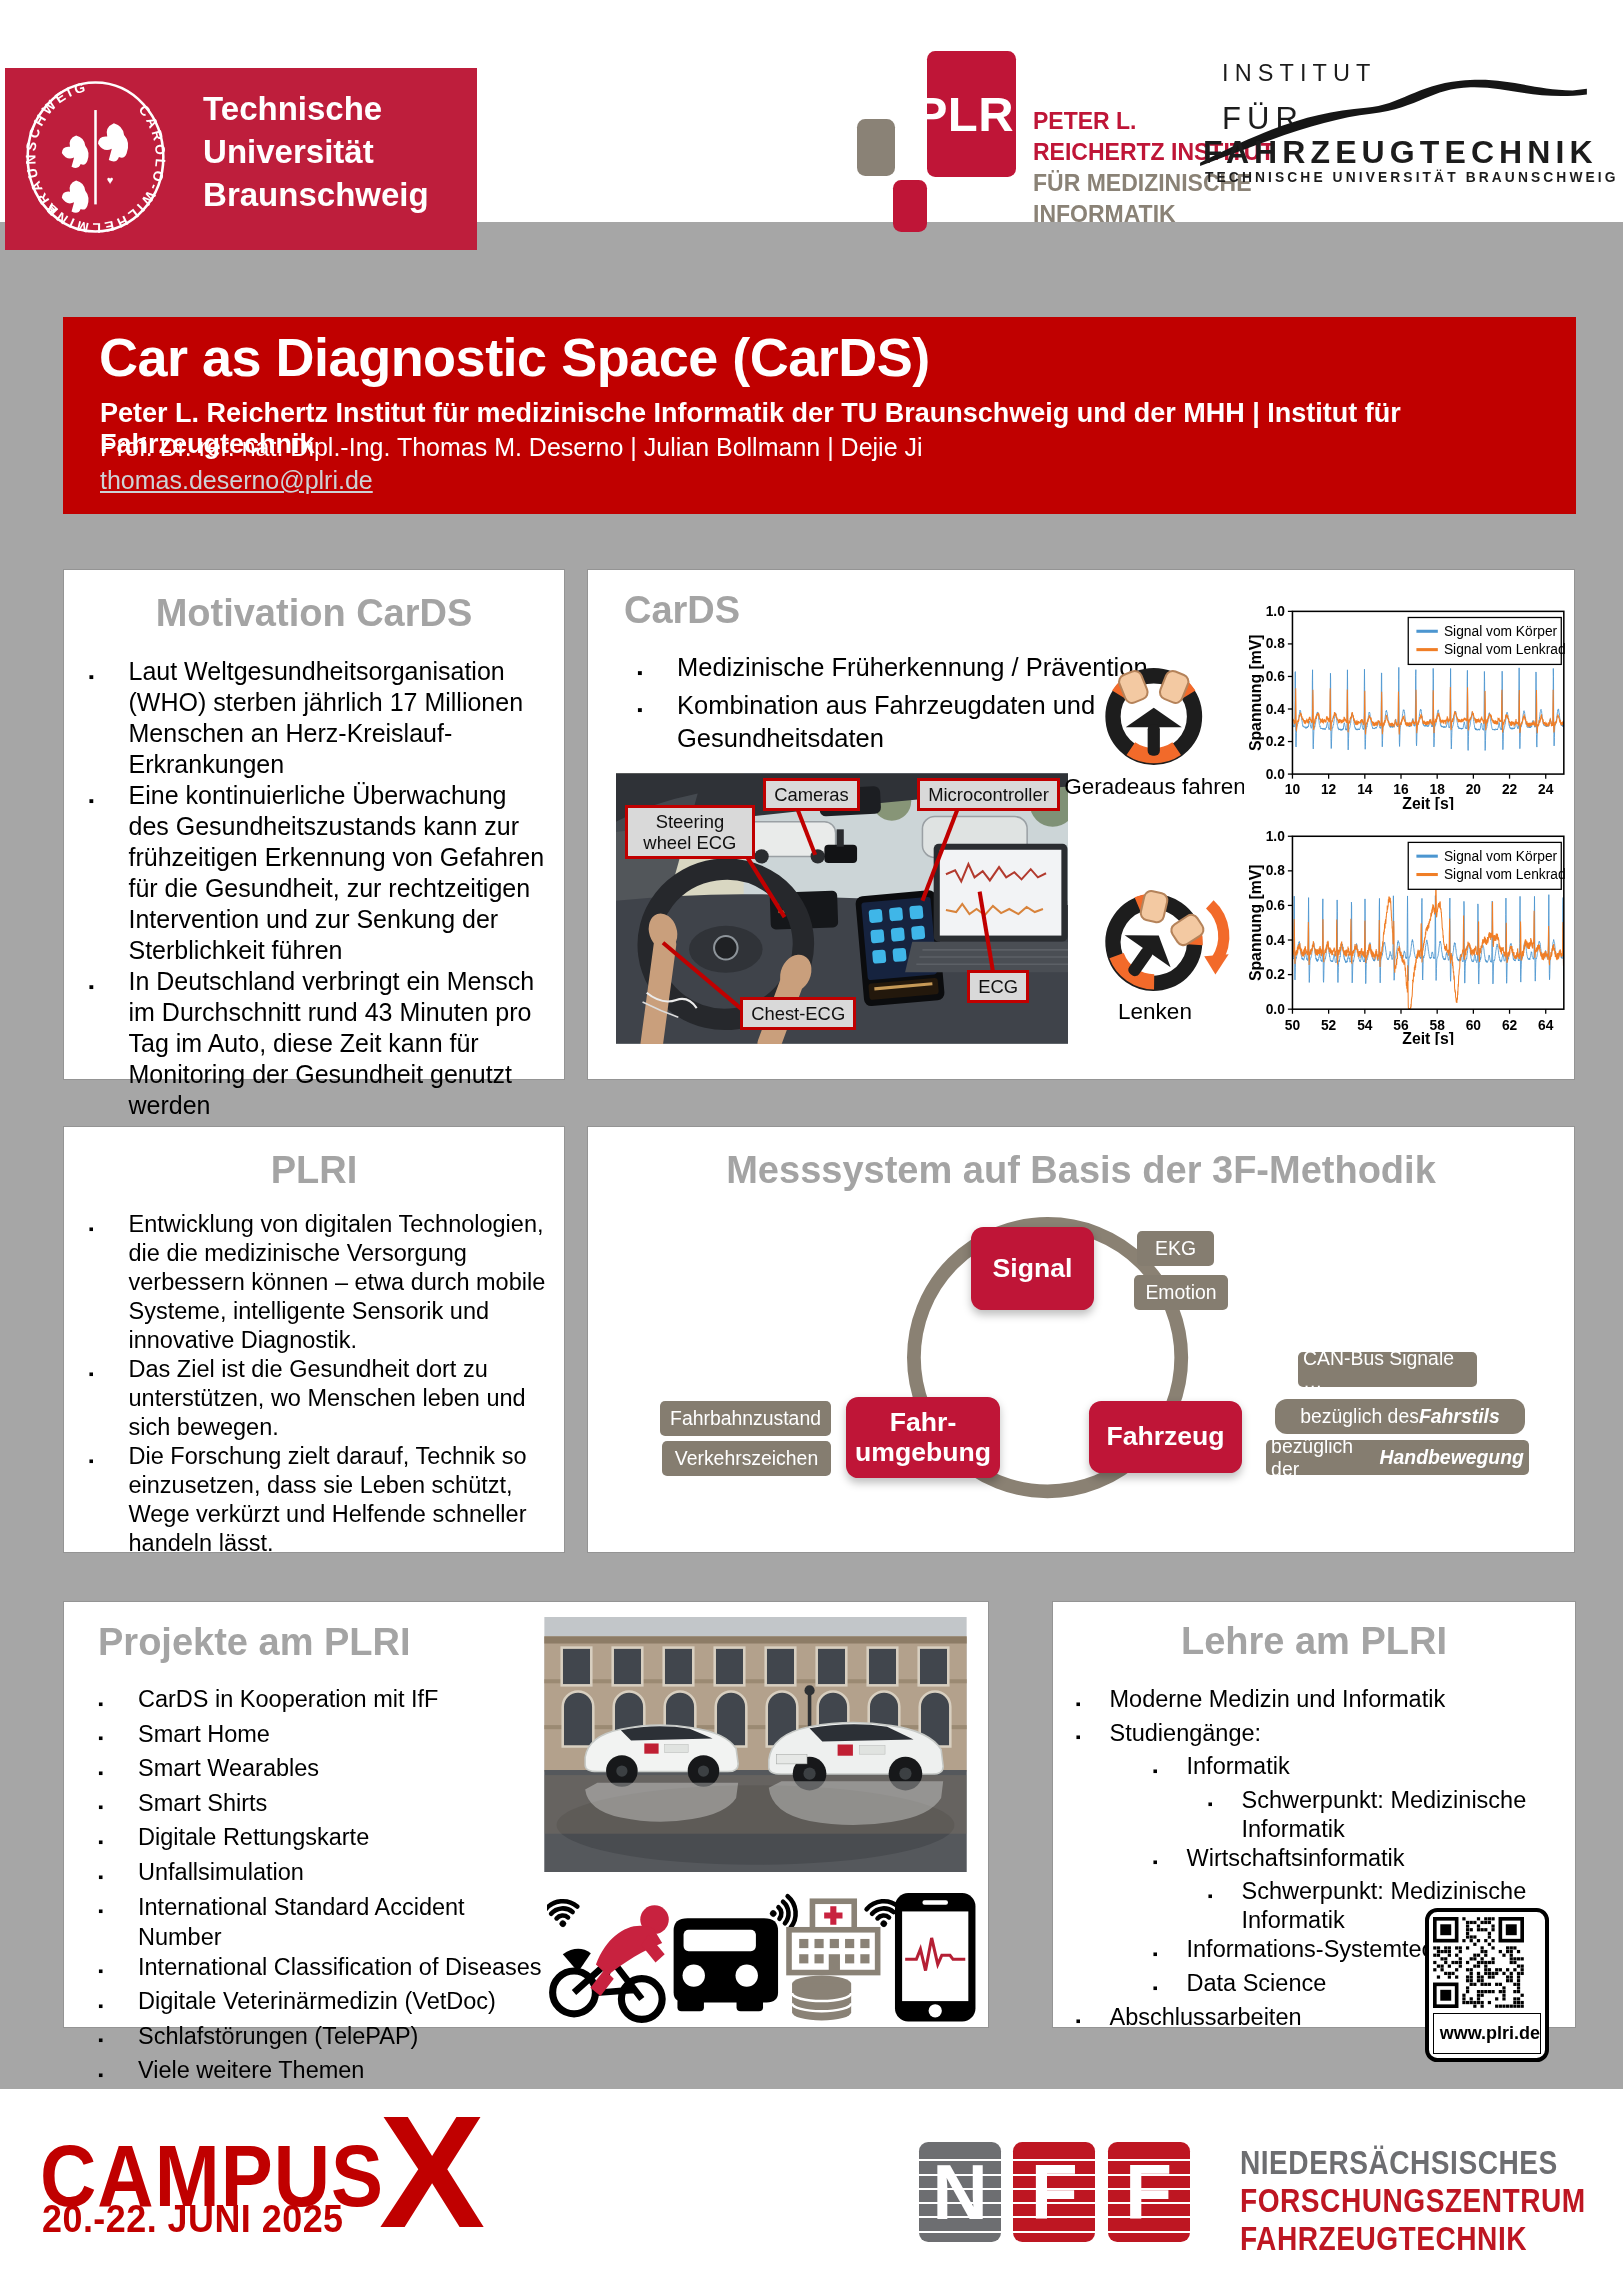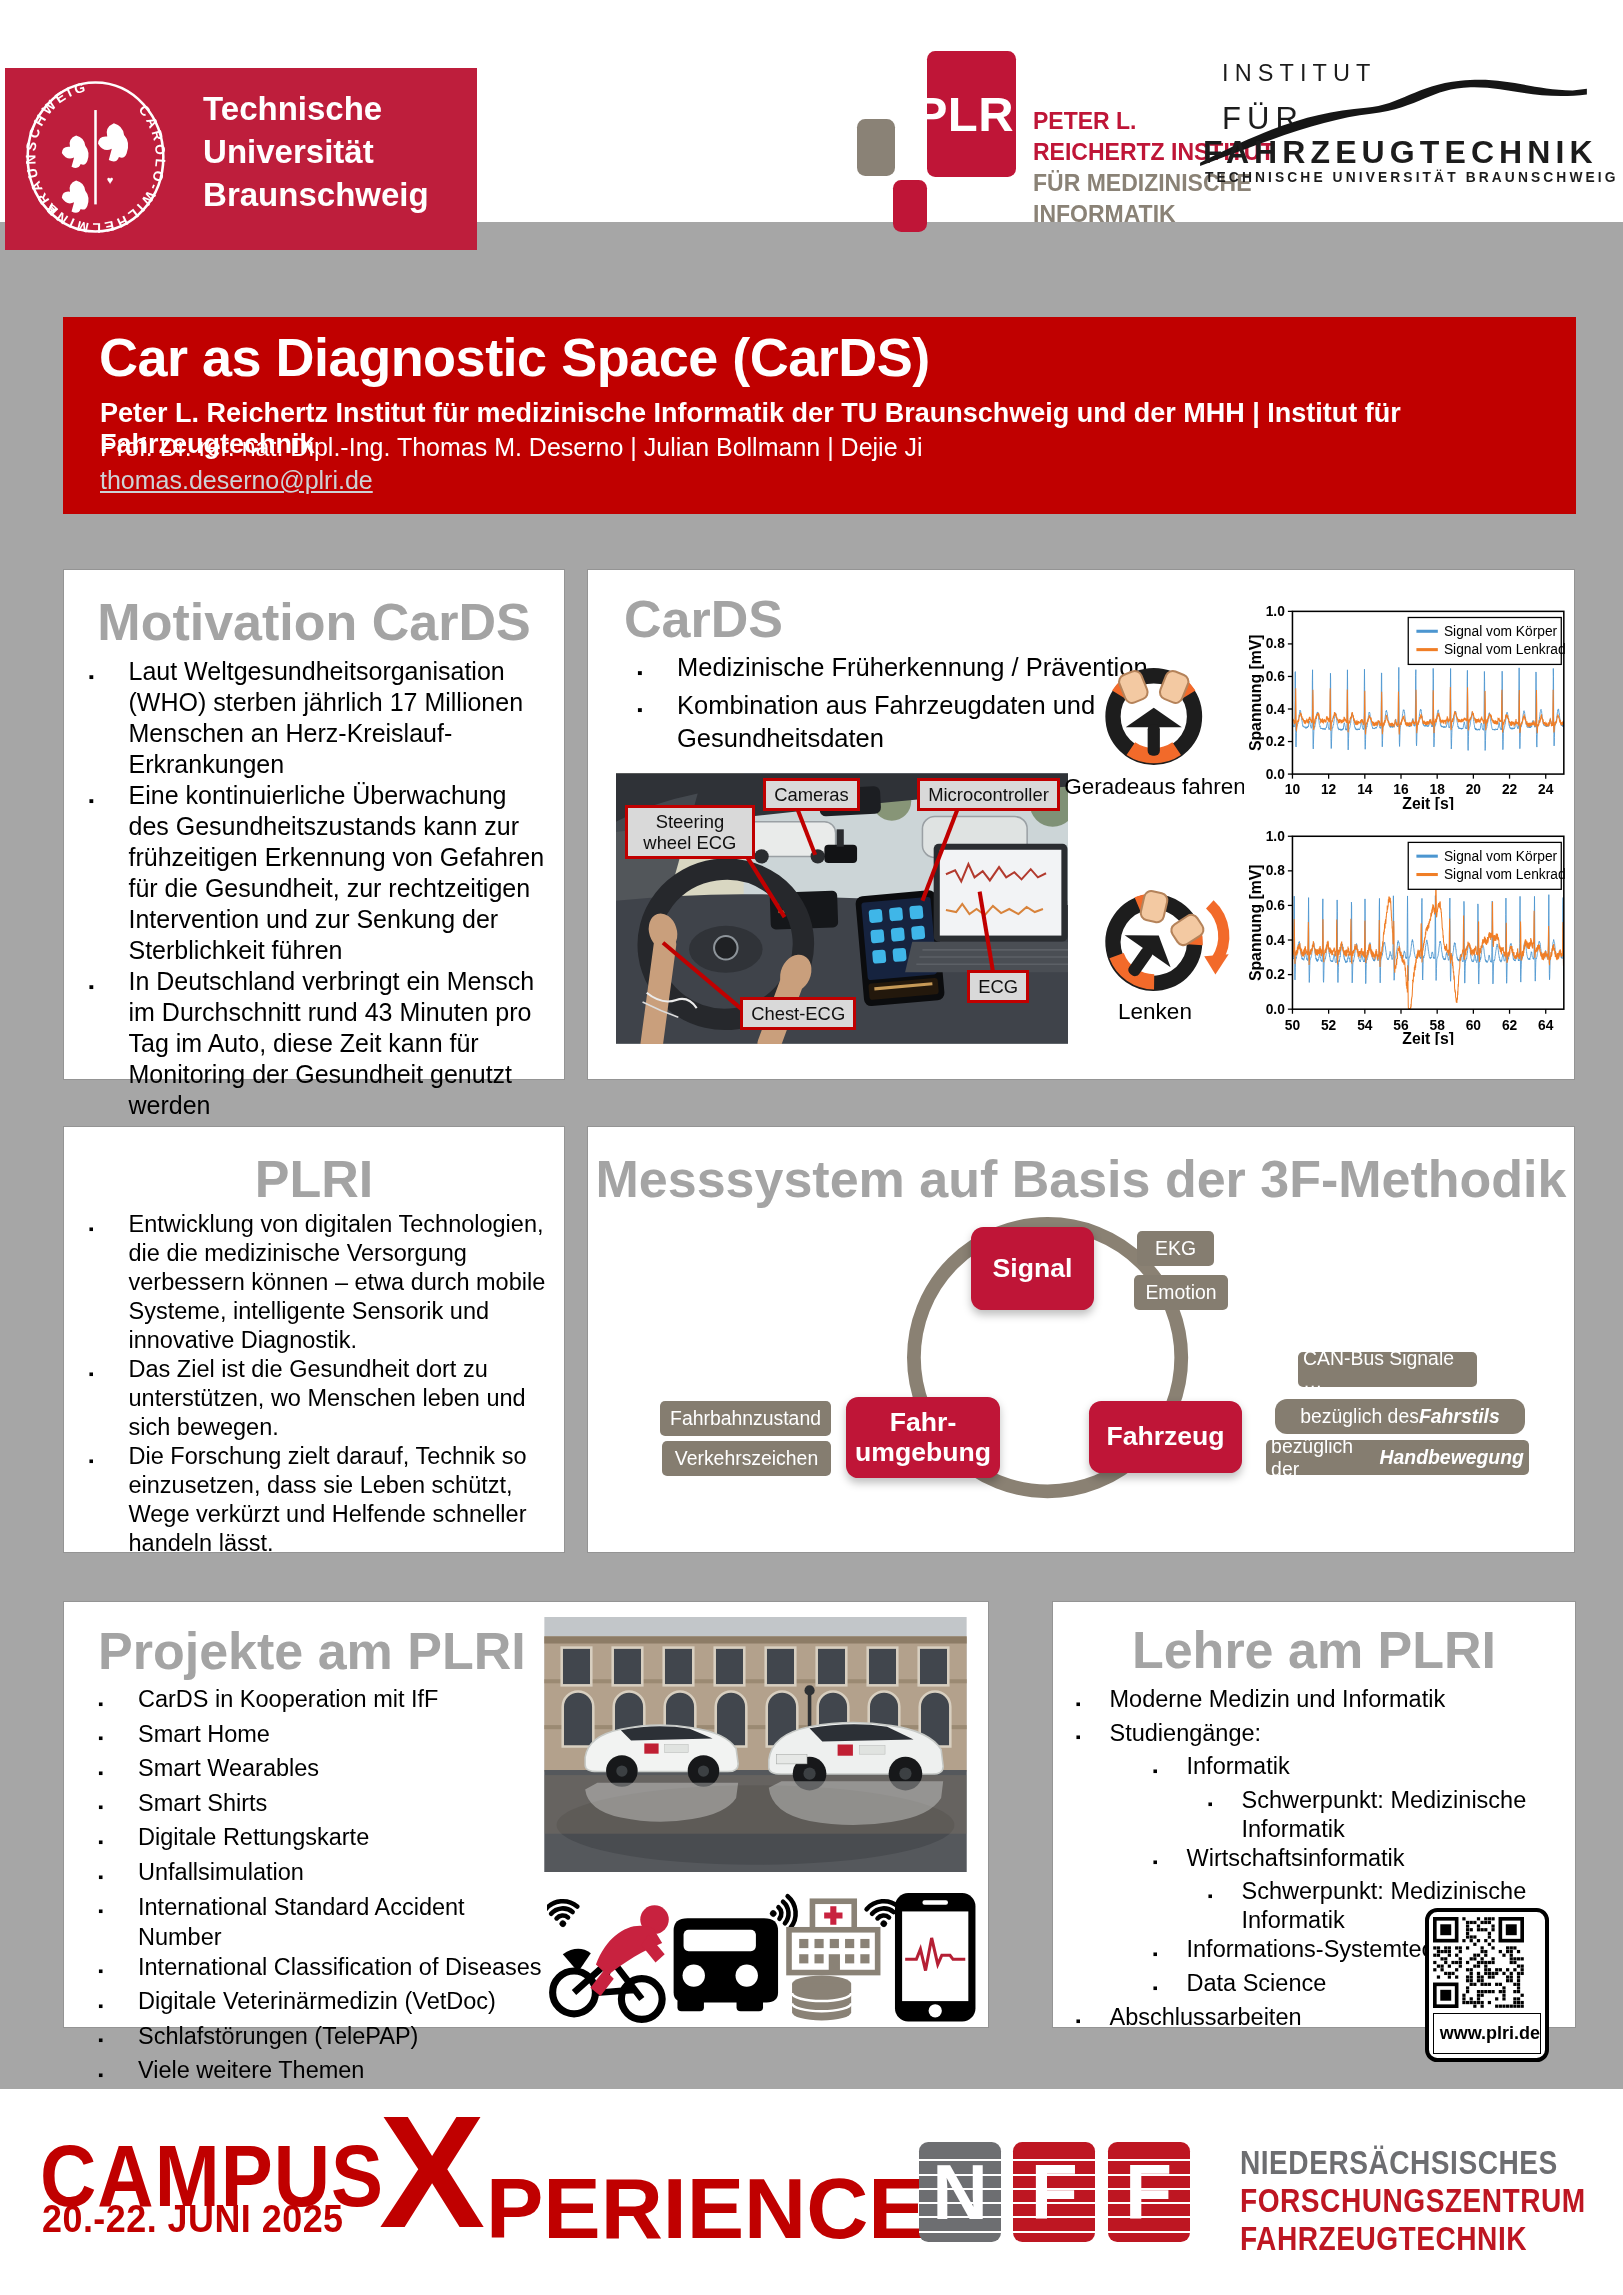--- a/index.html
+++ b/index.html
@@ -30,21 +30,21 @@
   #tb-auth{position:absolute;left:37px;top:116px;font-size:25px;}
   #tb-mail{position:absolute;left:37px;top:149px;font-size:25px;color:#cdd2d6;text-decoration:underline;}
   
   .panel{position:absolute;background:#fff;border:1px solid #949494;box-sizing:border-box;}
   #p-motivation{left:63px;top:569px;width:502px;height:511px;}
   #p-cards{left:587px;top:569px;width:988px;height:511px;}
   #p-plri{left:63px;top:1126px;width:502px;height:427px;}
   #p-methodik{left:587px;top:1126px;width:988px;height:427px;}
   #p-projekte{left:63px;top:1601px;width:926px;height:427px;}
   #p-lehre{left:1052px;top:1601px;width:524px;height:427px;}
-  .panel h2{margin:0;color:#a4a4a4;font-size:52px;font-weight:bold;}
+  .panel h2{margin:0;color:#a4a4a4;font-size:38px;font-weight:bold;}
   .hc{text-align:center;padding-top:21.5px;}
   .hl{padding:19.4px 0 0 36px;}
   
   .lst{position:absolute;}
   .row{display:flex;align-items:flex-start;}
   .mk{flex:0 0 40px;font-size:0.62em;padding-top:4.6px;color:#000;}
   .tx{flex:1;color:#000;}
   #motivation-list{left:24.5px;top:86px;width:456px;font-size:25px;line-height:31px;}
   #plri-list{left:24.5px;top:83px;width:459px;font-size:23.5px;line-height:29px;}
   #cards-list{left:49px;top:81px;width:549px;font-size:25.5px;line-height:33px;}
@@ -886,21 +886,20 @@
           <rect x="14.24" y="142.4" width="21.36" height="21.36" fill="#000"></rect>
         </svg>
       <div id="qrlabel">www.plri.de</div>
     </div>
   </section>
 
   <footer id="footband">
     <div id="f-campus" class="red">CAMPUS</div>
     <div id="f-date" class="red">20.-22. JUNI 2025</div>
     <div id="f-x" class="red">X</div>
-    <div id="f-per" class="red">PERIENCE</div>
     <div id="nff-blocks">
       <div class="nblk nb-gray">N</div>
       <div class="nblk nb-red">F</div>
       <div class="nblk nb-red">F</div>
     </div>
     <div id="nff-text">
       <div class="l1">NIEDERSÄCHSISCHES</div>
       <div class="l2">FORSCHUNGSZENTRUM</div>
       <div class="l3">FAHRZEUGTECHNIK</div>
     </div>

